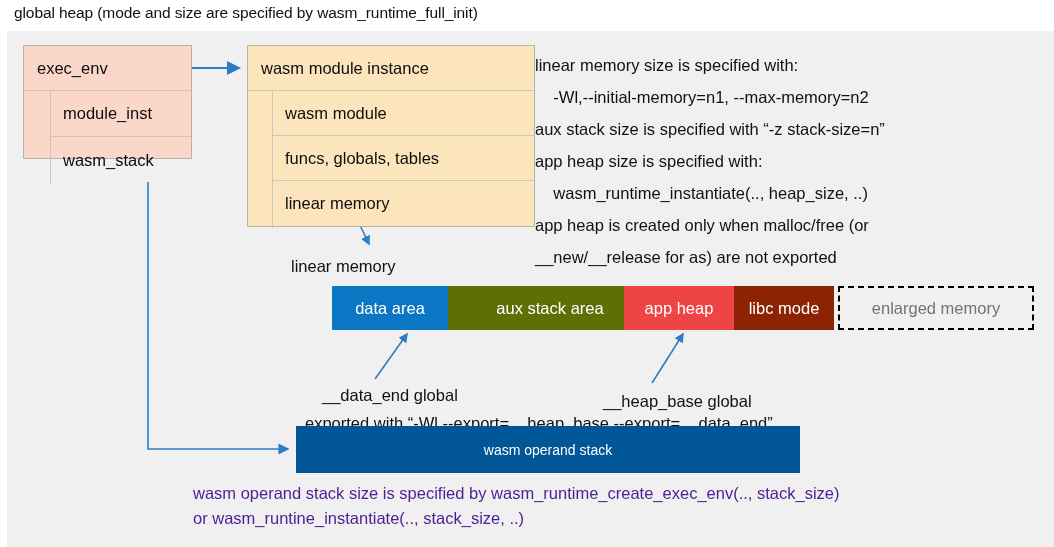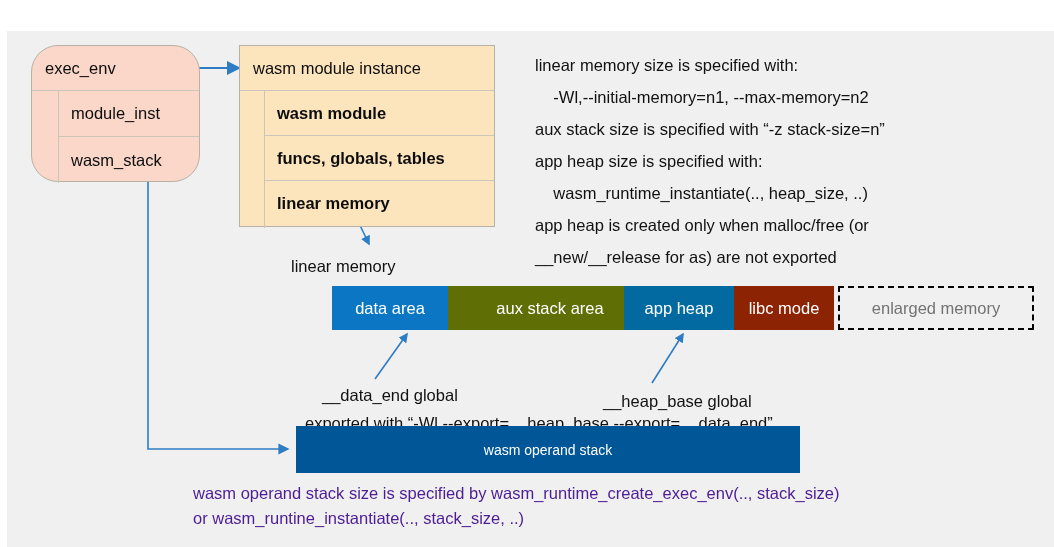--- a/index.html
+++ b/index.html
@@ -76,52 +76,50 @@
     font-size: 16.5px;
     color: #0d0d0d;
     white-space: nowrap;
   }
   .struct-row.rowline {
     border-bottom: 1px solid #ccc5ba;
   }
 
   
   #exec-env-box {
-    left: 24px;
+    left: 16px;
     top: 14px;
     width: 169px;
-    height: 137px;
+    height: 114px;
     background: #fad7c8;
-    border-radius: 27px;
   }
   #exec-env-box .struct-header { height: 45px; }
   #exec-env-box .struct-gutter { top: 45px; height: 92px; width: 27px; }
   #exec-env-box .struct-row {
     left: 27px;
     right: 0;
     height: 46px;
   }
   #exec-env-row-module-inst { top: 45px; }
   #exec-env-row-wasm-stack  { top: 91px; }
 
   
   #module-inst-box {
-    left: 232px;
+    left: 240px;
     top: 14px;
-    width: 256px;
+    width: 288px;
     height: 182px;
     background: #fce5bd;
   }
   #module-inst-box .struct-header { height: 45px; }
   #module-inst-box .struct-gutter { top: 45px; height: 137px; width: 25px; }
   #module-inst-box .struct-row {
     left: 25px;
     right: 0;
     height: 45px;
-    font-weight: bold;
   }
   #mi-row-0 { top: 45px; }
   #mi-row-1 { top: 90px; }
   #mi-row-2 { top: 135px; height: 46px; }
 
   
   #notes-block {
     position: absolute;
     left: 528px;
     top: 18px;
@@ -211,20 +209,21 @@
     width: 1047px;
     height: 516px;
     pointer-events: none;
   }
 </style>
 </head>
 <body>
 
 <div id="root">
 
+  <div id="page-title">global heap (mode and size are specified by wasm_runtime_full_init)</div>
 
   <div id="canvas" style="background: rgb(240, 240, 240);">
 
     <svg id="connectors" viewBox="0 0 1047 516" xmlns="http://www.w3.org/2000/svg">
       <defs>
         <marker id="arrowhead" markerWidth="7" markerHeight="7" refX="6" refY="3.5" orient="auto" markerUnits="strokeWidth">
           <path d="M0,0 L7,3.5 L0,7 z" fill="#2e7dc4"></path>
         </marker>
         <marker id="arrowhead-sm" markerWidth="6" markerHeight="6" refX="5" refY="3" orient="auto" markerUnits="strokeWidth">
           <path d="M0,0 L6,3 L0,6 z" fill="#2e7dc4"></path>
@@ -263,21 +262,21 @@
 app heap size is specified with:
     wasm_runtime_instantiate(.., heap_size, ..)
 app heap is created only when malloc/free (or
 __new/__release for as) are not exported</div>
 
     <div id="linear-memory-caption">linear memory</div>
 
     <div id="memory-bar">
       <div class="mem-seg" style="width: 116px; background: rgb(10, 118, 196); color: rgb(255, 255, 255);">data area</div>
       <div class="mem-seg" style="width: 176px; background: rgb(95, 111, 6); color: rgb(255, 255, 255); padding-left: 28px;">aux stack area</div>
-      <div class="mem-seg" style="width: 110px; background: #0369a1; color: rgb(255, 255, 255);">app heap</div>
+      <div class="mem-seg" style="width: 110px; background: #ef4444; color: rgb(255, 255, 255);">app heap</div>
       <div class="mem-seg" style="width: 100px; background: rgb(140, 36, 4); color: rgb(255, 255, 255);">libc mode</div>
       <div class="mem-seg dashed" style="width: 196px; color: #737373;">enlarged memory</div>
     </div>
 
     <div id="annot-data-end" class="annot">__data_end global</div>
     <div id="annot-heap-base" class="annot">__heap_base global</div>
     <div id="annot-exported" class="annot">exported with “-Wl,--export=__heap_base,--export=__data_end”</div>
 
     <div id="operand-stack-box" style="background: rgb(1, 86, 151);">wasm operand stack</div>
     <div id="operand-stack-note">wasm operand stack size is specified by wasm_runtime_create_exec_env(.., stack_size)

